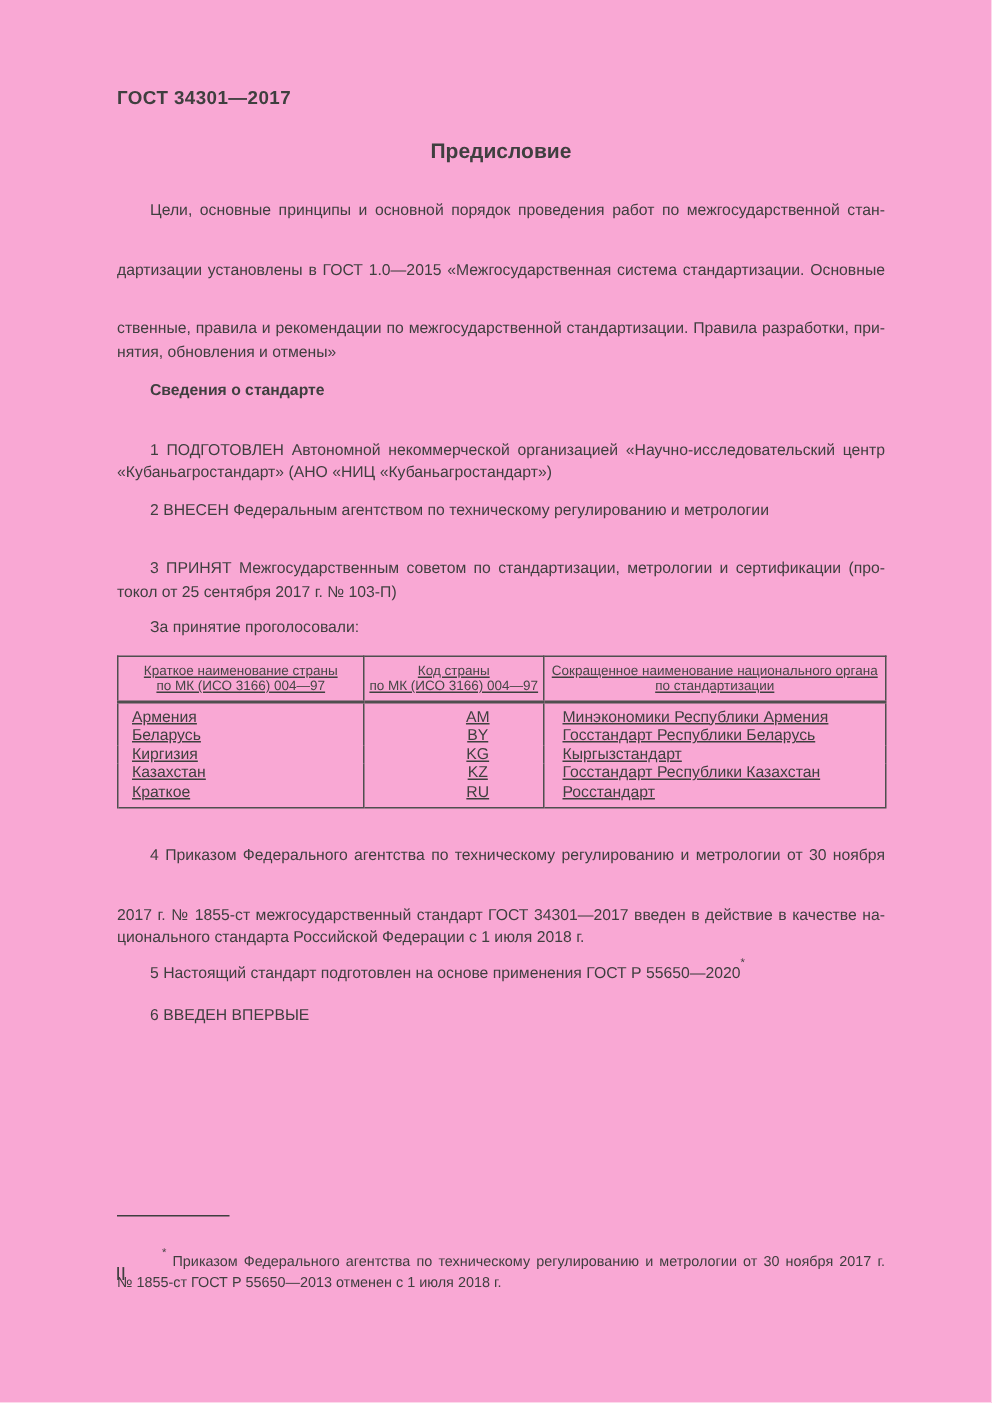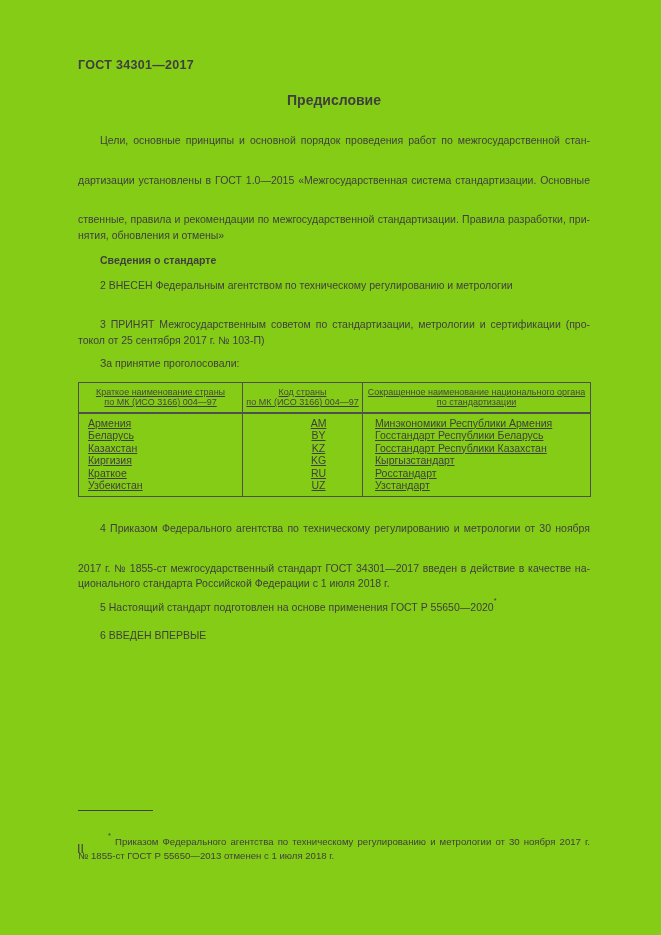--- a/index.html
+++ b/index.html
@@ -4,21 +4,21 @@
 <style>
   html, body {
     margin: 0;
     padding: 0;
     background: #ffffff;
   }
   .page {
     position: relative;
     width: 661px;
     height: 935px;
-    background: #84cc16;
+    background: #f9a8d4;
     font-family: "Liberation Sans", "DejaVu Sans", sans-serif;
     color: #3f3f3f;
     overflow: hidden;
   }
   .content {
     position: absolute;
     left: 78px;
     top: 0;
     width: 512px;
     padding-top: 57px;
@@ -131,20 +131,24 @@
 
     <div class="para intro">
       <div class="jline indent">Цели, основные принципы и основной порядок проведения работ по межгосударственной стан-</div>
       <div class="jline">дартизации установлены в ГОСТ 1.0—2015 «Межгосударственная система стандартизации. Основные</div>
       <div class="jline">ственные, правила и рекомендации по межгосударственной стандартизации. Правила разработки, при-</div>
       <div class="line">нятия, обновления и отмены»</div>
     </div>
 
     <div class="section-heading">Сведения о стандарте</div>
 
+    <div class="para mt6">
+      <div class="jline indent">1 ПОДГОТОВЛЕН Автономной некоммерческой организацией «Научно-исследовательский центр</div>
+      <div class="line">«Кубаньагростандарт» (АНО «НИЦ «Кубаньагростандарт»)</div>
+    </div>
 
     <div class="para mt9">
       <div class="line indent">2 ВНЕСЕН Федеральным агентством по техническому регулированию и метрологии</div>
     </div>
 
     <div class="para">
       <div class="jline indent">3 ПРИНЯТ Межгосударственным советом по стандартизации, метрологии и сертификации (про-</div>
       <div class="line">токол от 25 сентября 2017 г. № 103-П)</div>
     </div>
 
@@ -177,38 +181,33 @@
           <td class="cc1">Армения</td>
           <td class="cc2">AM</td>
           <td class="cc3">Минэкономики Республики Армения</td>
         </tr>
         <tr>
           <td class="cc1">Беларусь</td>
           <td class="cc2">BY</td>
           <td class="cc3">Госстандарт Республики Беларусь</td>
         </tr>
         <tr>
+          <td class="cc1">Киргизия</td>
+          <td class="cc2">KG</td>
+          <td class="cc3">Кыргызстандарт</td>
+        </tr>
+        <tr>
           <td class="cc1">Казахстан</td>
           <td class="cc2">KZ</td>
           <td class="cc3">Госстандарт Республики Казахстан</td>
         </tr>
         <tr>
-          <td class="cc1">Киргизия</td>
-          <td class="cc2">KG</td>
-          <td class="cc3">Кыргызстандарт</td>
-        </tr>
-        <tr>
           <td class="cc1">Краткое</td>
           <td class="cc2">RU</td>
           <td class="cc3">Росстандарт</td>
-        </tr>
-        <tr>
-          <td class="cc1">Узбекистан</td>
-          <td class="cc2">UZ</td>
-          <td class="cc3">Узстандарт</td>
         </tr>
       </tbody>
     </table>
 
     <div class="para mt13">
       <div class="jline indent">4 Приказом Федерального агентства по техническому регулированию и метрологии от 30 ноября</div>
       <div class="jline">2017 г. № 1855-ст межгосударственный стандарт ГОСТ 34301—2017 введен в действие в качестве на-</div>
       <div class="line">ционального стандарта Российской Федерации с 1 июля 2018 г.</div>
     </div>
 

